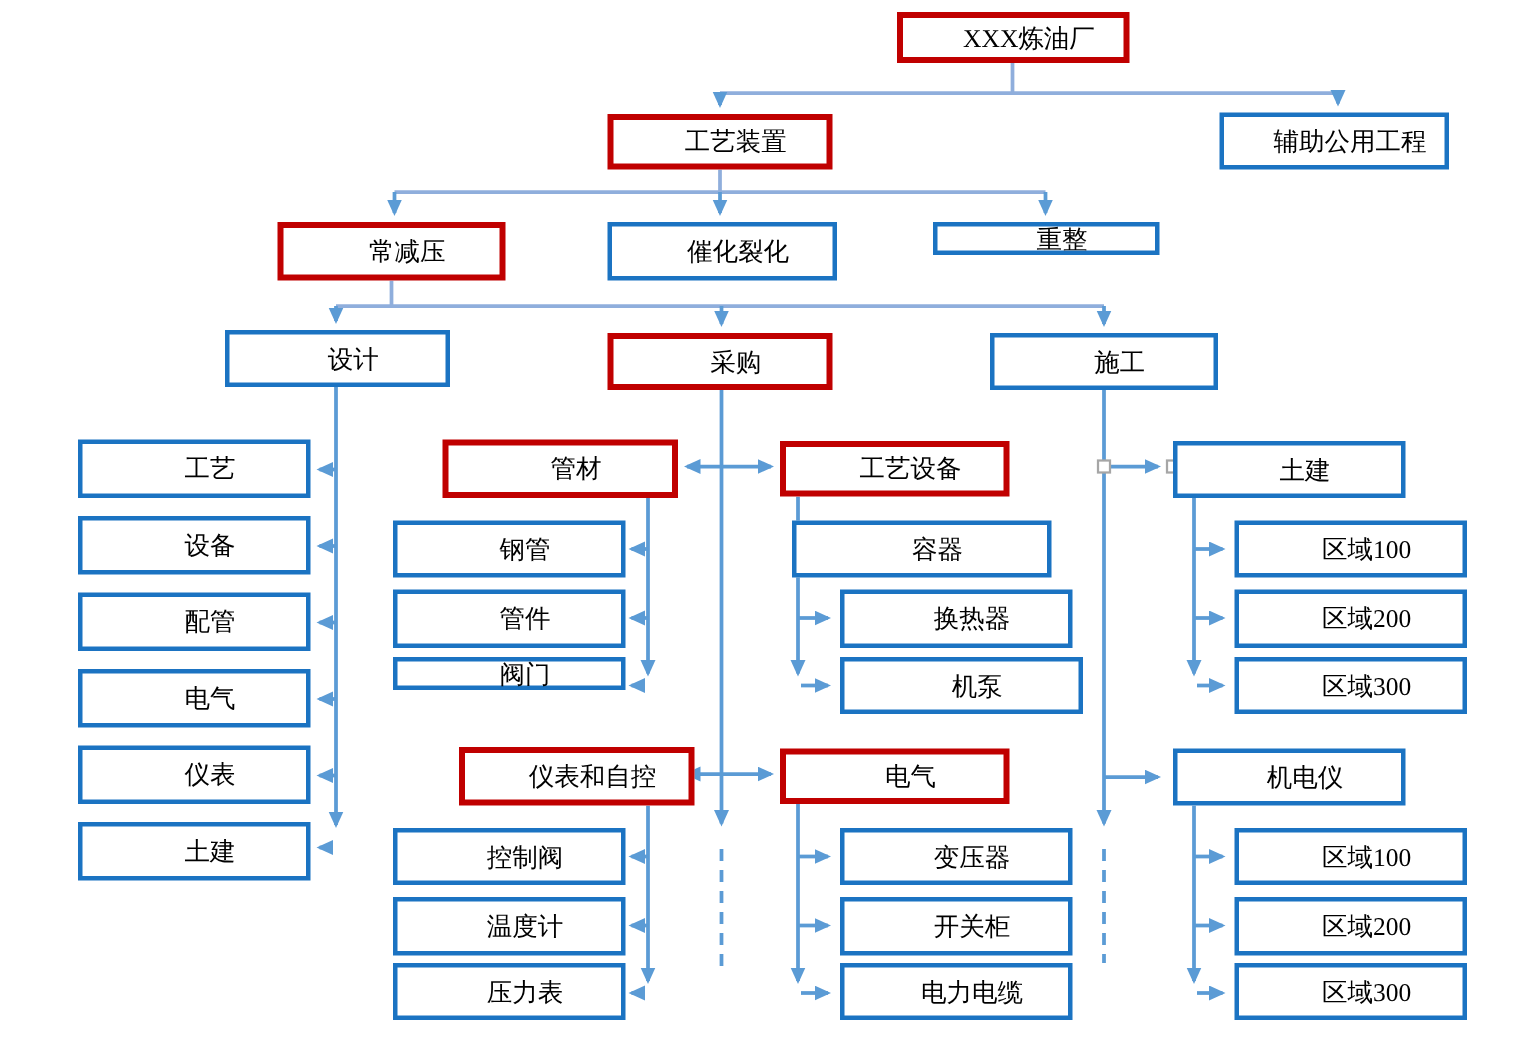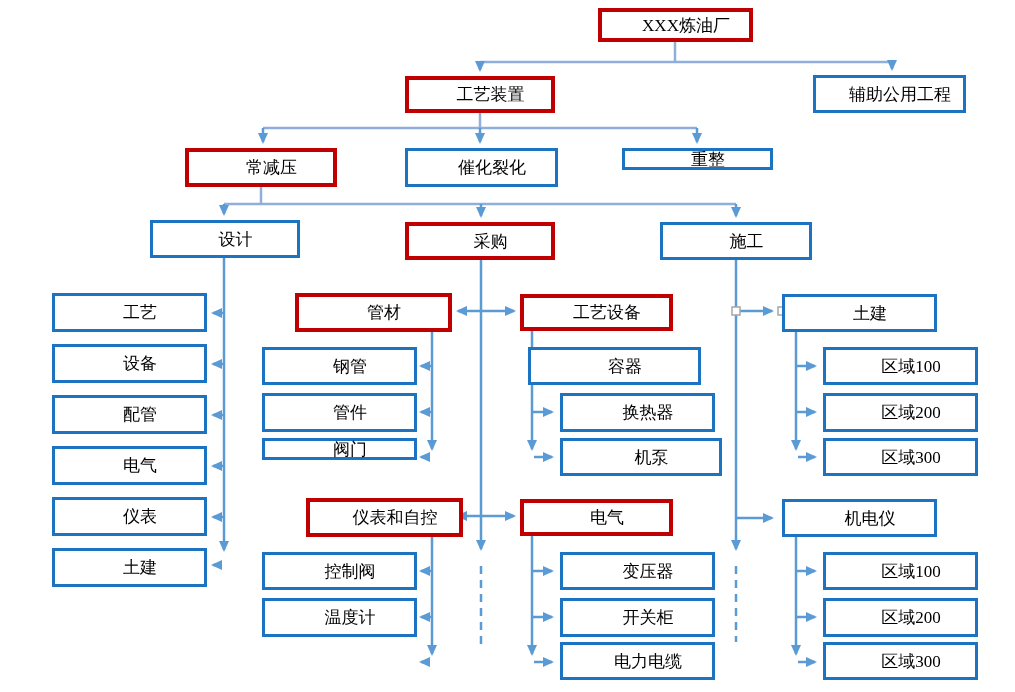--- a/index.html
+++ b/index.html
@@ -134,20 +134,21 @@
   <div class="node" style="left:262px;top:438px;width:155px;height:22px;">阀门</div>
 
   <div class="node red" style="left:520px;top:294px;width:153px;height:37px;text-align:right;">工艺设备</div>
   <div class="node" style="left:528px;top:347px;width:173px;height:38px;">容器</div>
   <div class="node" style="left:560px;top:393px;width:155px;height:39px;">换热器</div>
   <div class="node" style="left:560px;top:438px;width:162px;height:38px;">机泵</div>
 
   <div class="node red" style="left:295px;top:498px;width:157px;height:39px;margin-left:11px;">仪表和自控</div>
   <div class="node" style="left:262px;top:552px;width:155px;height:38px;">控制阀</div>
   <div class="node" style="left:262px;top:598px;width:155px;height:39px;">温度计</div>
+  <div class="node" style="left:262px;top:642px;width:155px;height:38px;">压力表</div>
 
   <div class="node red" style="left:520px;top:499px;width:153px;height:37px;">电气</div>
   <div class="node" style="left:560px;top:552px;width:155px;height:38px;">变压器</div>
   <div class="node" style="left:560px;top:598px;width:155px;height:39px;">开关柜</div>
   <div class="node" style="left:560px;top:642px;width:155px;height:38px;">电力电缆</div>
 
   <div class="node" style="left:782px;top:294px;width:155px;height:38px;">土建</div>
   <div class="node" style="left:823px;top:347px;width:155px;height:38px;">区域100</div>
   <div class="node" style="left:823px;top:393px;width:155px;height:39px;">区域200</div>
   <div class="node" style="left:823px;top:438px;width:155px;height:38px;">区域300</div>

